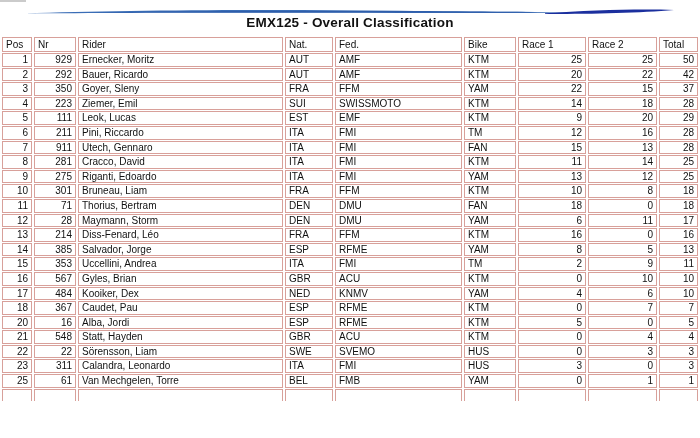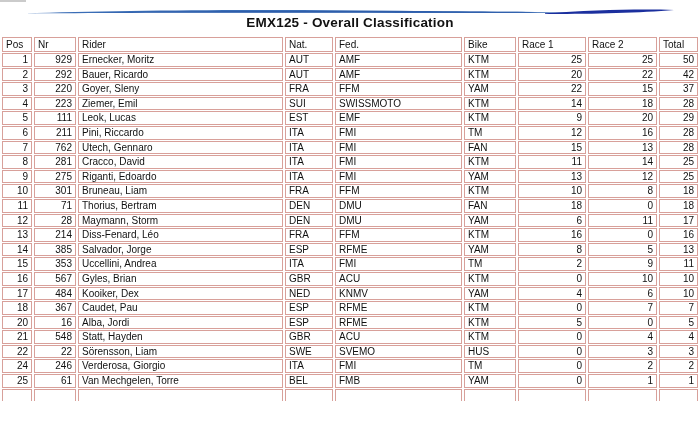--- a/index.html
+++ b/index.html
@@ -111,21 +111,21 @@
           <td class="txt">Bauer, Ricardo</td>
           <td class="txt">AUT</td>
           <td class="txt">AMF</td>
           <td class="txt">KTM</td>
           <td class="num">20</td>
           <td class="num">22</td>
           <td class="num">42</td>
         </tr>
         <tr>
           <td class="num">3</td>
-          <td class="num">220</td>
+          <td class="num">350</td>
           <td class="txt">Goyer, Sleny</td>
           <td class="txt">FRA</td>
           <td class="txt">FFM</td>
           <td class="txt">YAM</td>
           <td class="num">22</td>
           <td class="num">15</td>
           <td class="num">37</td>
         </tr>
         <tr>
           <td class="num">4</td>
@@ -155,21 +155,21 @@
           <td class="txt">Pini, Riccardo</td>
           <td class="txt">ITA</td>
           <td class="txt">FMI</td>
           <td class="txt">TM</td>
           <td class="num">12</td>
           <td class="num">16</td>
           <td class="num">28</td>
         </tr>
         <tr>
           <td class="num">7</td>
-          <td class="num">762</td>
+          <td class="num">911</td>
           <td class="txt">Utech, Gennaro</td>
           <td class="txt">ITA</td>
           <td class="txt">FMI</td>
           <td class="txt">FAN</td>
           <td class="num">15</td>
           <td class="num">13</td>
           <td class="num">28</td>
         </tr>
         <tr>
           <td class="num">8</td>
@@ -319,29 +319,29 @@
           <td class="num">22</td>
           <td class="txt">Sörensson, Liam</td>
           <td class="txt">SWE</td>
           <td class="txt">SVEMO</td>
           <td class="txt">HUS</td>
           <td class="num">0</td>
           <td class="num">3</td>
           <td class="num">3</td>
         </tr>
         <tr>
-          <td class="num">24</td>
-          <td class="num">246</td>
-          <td class="txt">Verderosa, Giorgio</td>
-          <td class="txt">ITA</td>
-          <td class="txt">FMI</td>
-          <td class="txt">TM</td>
-          <td class="num">0</td>
-          <td class="num">2</td>
-          <td class="num">2</td>
+          <td class="num">23</td>
+          <td class="num">311</td>
+          <td class="txt">Calandra, Leonardo</td>
+          <td class="txt">ITA</td>
+          <td class="txt">FMI</td>
+          <td class="txt">HUS</td>
+          <td class="num">3</td>
+          <td class="num">0</td>
+          <td class="num">3</td>
         </tr>
         <tr>
           <td class="num">25</td>
           <td class="num">61</td>
           <td class="txt">Van Mechgelen, Torre</td>
           <td class="txt">BEL</td>
           <td class="txt">FMB</td>
           <td class="txt">YAM</td>
           <td class="num">0</td>
           <td class="num">1</td>

